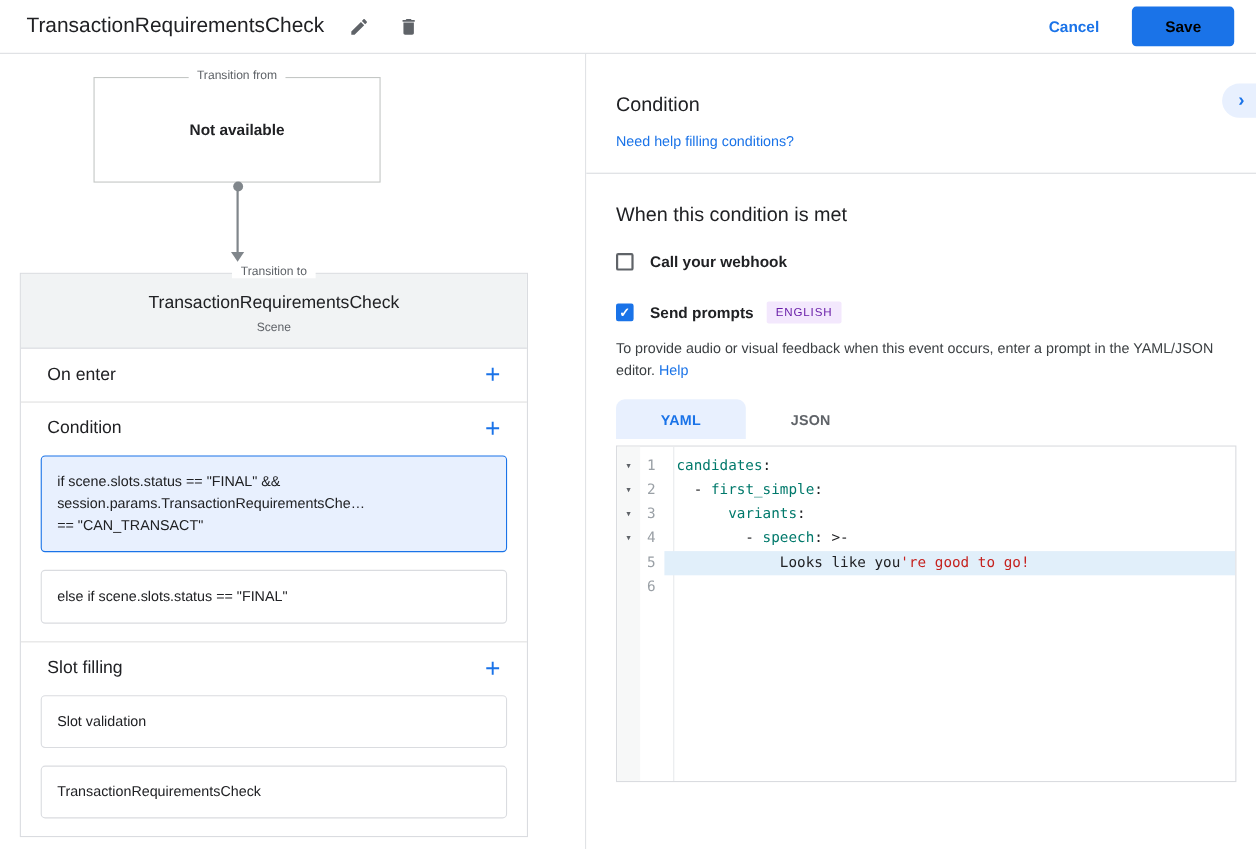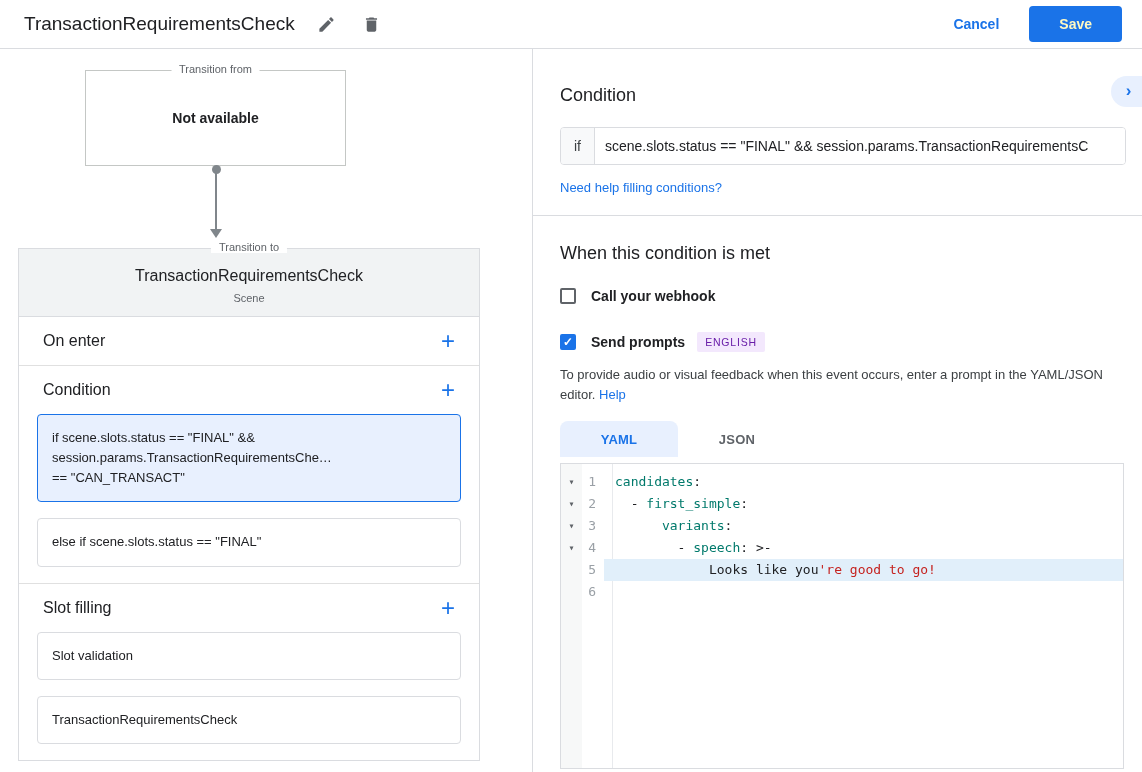--- a/index.html
+++ b/index.html
@@ -10,21 +10,21 @@
     color: #202124; background: #fff;
   }
 
   
   .topbar { height: 49px; border-bottom: 1px solid #dadce0; display: flex; align-items: center; padding: 0 20px 0 24px; background: #fff; }
   .title { font-size: 19px; font-weight: 400; margin: 0; white-space: nowrap; }
   .icon-btn { background: none; border: none; padding: 4px; margin-left: 18px; cursor: pointer; display: flex; align-items: center; }
   .icon-btn svg { width: 19px; height: 19px; fill: #5f6368; }
   .spacer { flex: 1; }
   .text-btn { background: none; border: none; color: var(--accent,#1a73e8); font-size: 14px; font-weight: bold; padding: 8px 16px; font-family: inherit; cursor: pointer; }
-  .primary-btn { background: var(--accent,#1a73e8); color: #fef9c3; border: none; border-radius: 4px; font-size: 14px; font-weight: bold; padding: 10px 30px; margin-left: 14px; font-family: inherit; cursor: pointer; }
+  .primary-btn { background: var(--accent,#1a73e8); color: #000000; border: none; border-radius: 4px; font-size: 14px; font-weight: bold; padding: 10px 30px; margin-left: 14px; font-family: inherit; cursor: pointer; }
 
   
   .main { display: flex; height: 723px; }
   .left-panel { width: 533px; flex: none; border-right: 1px solid #dadce0; position: relative; overflow: hidden; background: #fff; }
   .right-panel { flex: 1; position: relative; padding: 0 0 0 27px; background: #fff; }
 
   
   .tfrom-box { position: absolute; left: 85px; top: 21px; width: 261px; height: 96px; border: 1px solid #c4c7c5; display: flex; align-items: center; justify-content: center; background: #fff; }
   .box-label { position: absolute; top: -8px; left: 50%; transform: translateX(-50%); background: #fff; padding: 0 8px; font-size: 11px; color: #5f6368; white-space: nowrap; }
   .tfrom-content { font-size: 14px; font-weight: bold; }
@@ -150,24 +150,20 @@
   </div>
 
   <div class="right-panel">
 
     <button class="collapse-btn">
       <span>›</span>
     </button>
 
     <h2 class="sec-title cond-title">Condition</h2>
 
-    <div class="if-row">
-      <span class="if-cell">if</span>
-      <input class="if-input" type="text" value="scene.slots.status == &quot;FINAL&quot; &amp;&amp; session.params.TransactionRequirementsC" style="">
-    </div>
 
     <a class="link cond-help">Need help filling conditions?</a>
 
     <div class="wide-div"></div>
 
     <h2 class="sec-title when-title">When this condition is met</h2>
 
     <div class="check-row">
       <span class="checkbox"></span>
       <span class="check-label">Call your webhook</span>

